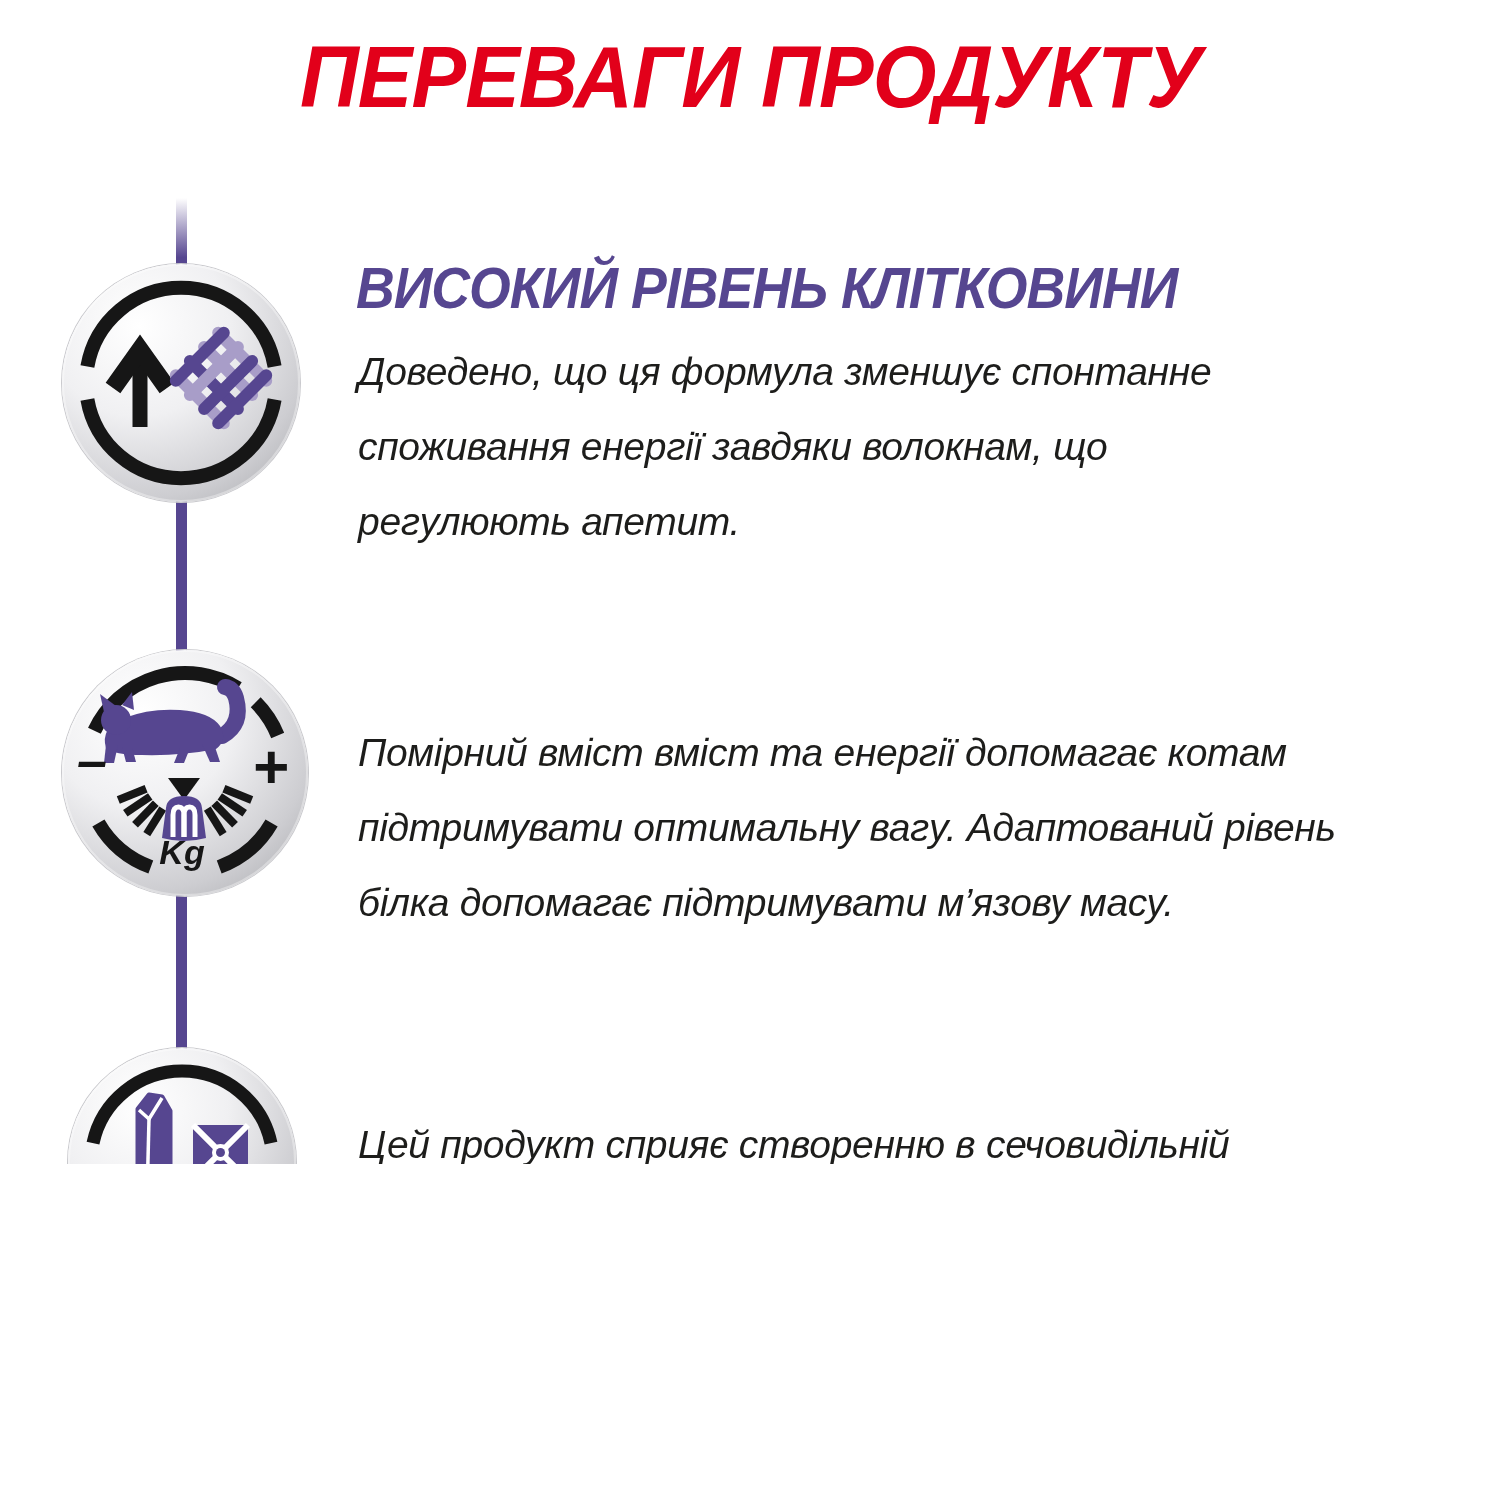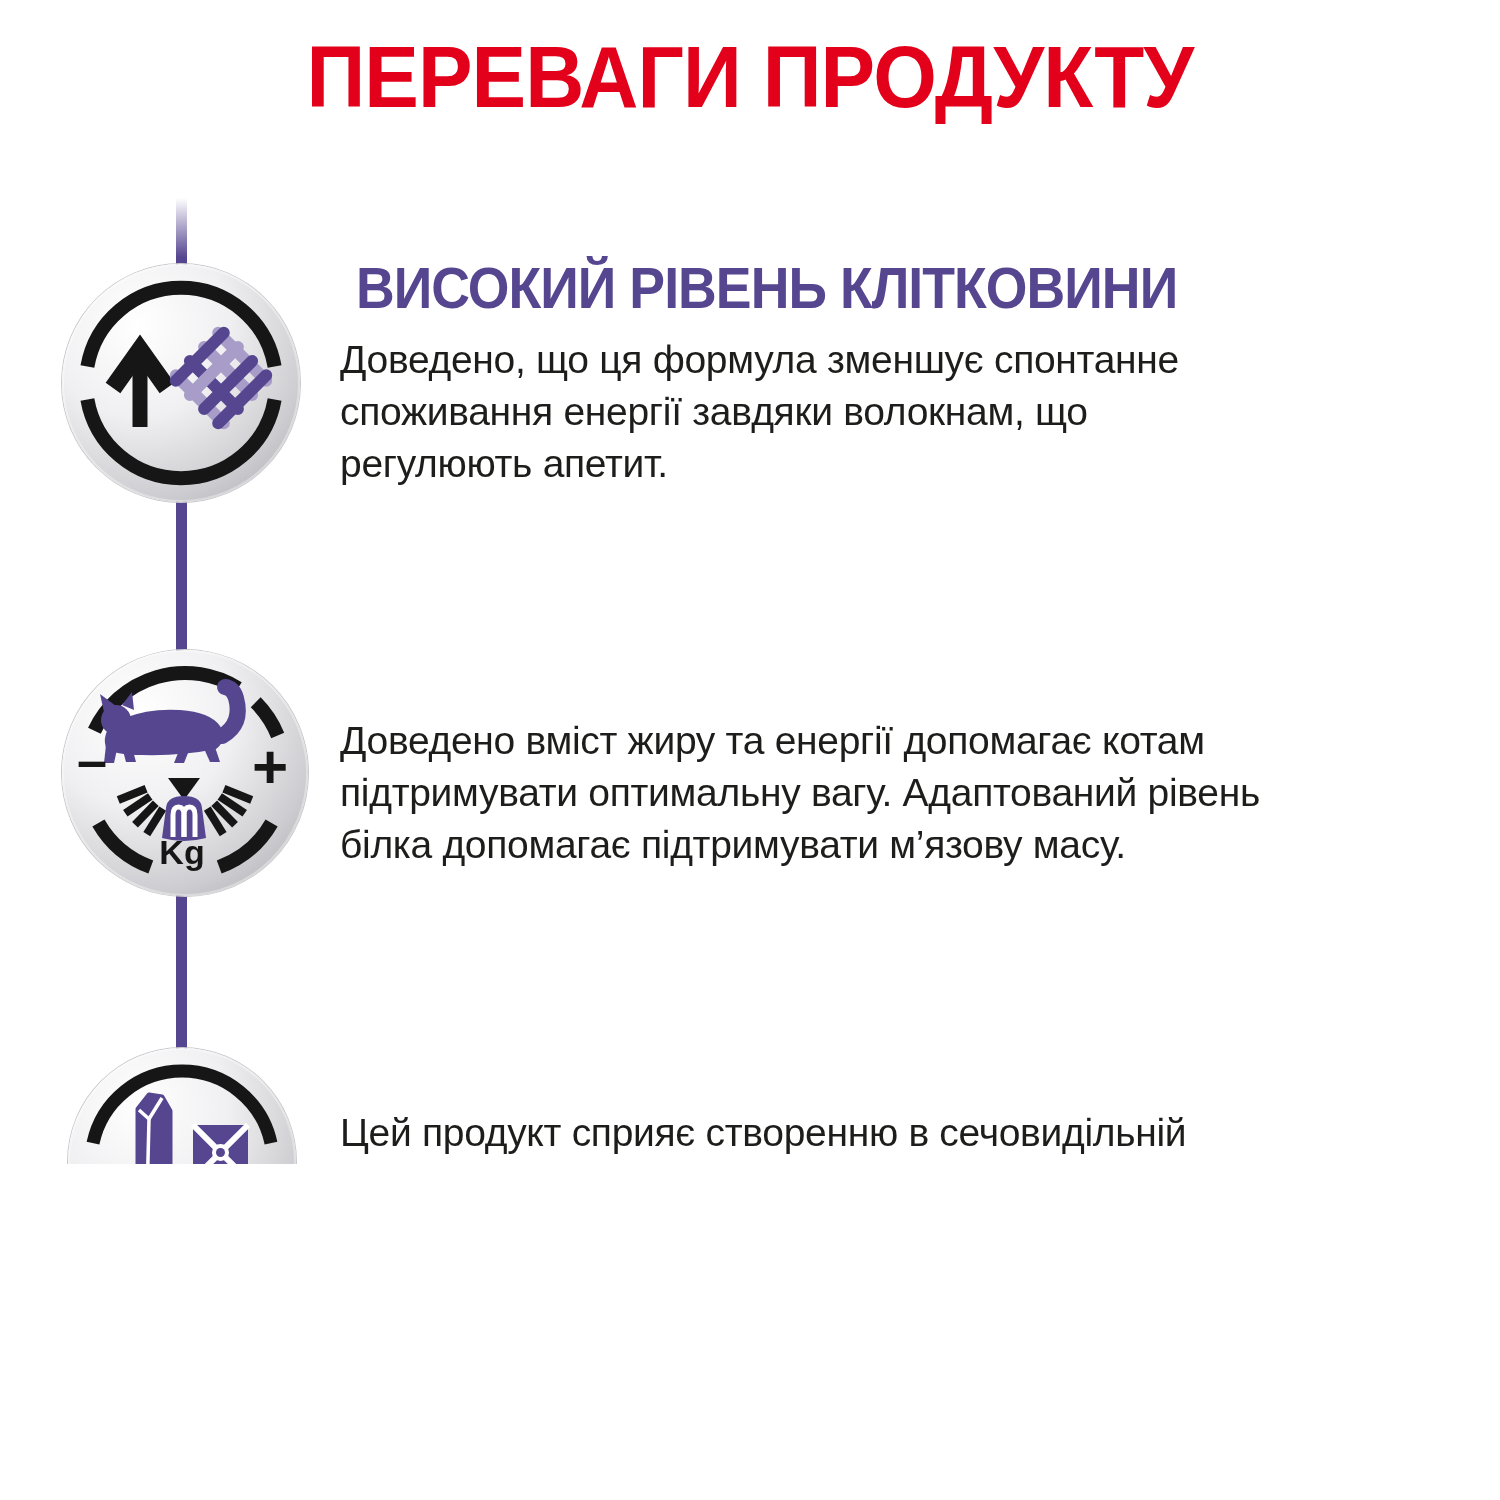--- a/index.html
+++ b/index.html
@@ -1,18 +1,19 @@
 <!DOCTYPE html>
 <html><head>
 <meta charset="utf-8">
 <style>
   html,body{margin:0;padding:0;background:#ffffff;}
   #stage{
     position:relative;width:1500px;height:1164px;background:#ffffff;overflow:hidden;
     font-family:"Liberation Sans","DejaVu Sans",sans-serif;
+    font-style:italic;
   }
   .title{
     position:absolute;top:33px;left:0;width:1500px;text-align:center;
     font-size:88px;font-weight:bold;color:#e2001a;line-height:1;letter-spacing:-1px;white-space:nowrap;
   }
   .title>span{display:inline-block;transform:scaleX(0.93);transform-origin:50% 50%;}
   .vline{position:absolute;left:176px;width:11px;background:#564690;z-index:0;}
   .vline.fade-in{background:linear-gradient(to bottom,rgba(86,70,144,0) 0%,#564690 85%);}
   .vline.fade-out{background:linear-gradient(to bottom,#564690 10%,rgba(86,70,144,0) 100%);}
   .icon-circle{
@@ -20,22 +21,22 @@
     background:radial-gradient(circle at 32% 26%,#ffffff 0%,#f0f0f2 38%,#cdcdd1 72%,#a2a3a7 100%);
     box-shadow:inset 0 0 0 2px rgba(255,255,255,0.35), 0 0 0 1px #c9c9cd;
   }
   .icon-circle svg{position:absolute;left:0;top:0;width:100%;height:100%;}
   .heading{
     position:absolute;left:356px;font-size:57px;font-weight:bold;color:#564690;
     line-height:1;letter-spacing:-1px;white-space:nowrap;
   }
   .heading>span{display:inline-block;transform:scaleX(0.94);transform-origin:0 50%;}
   .body{
-    position:absolute;left:340px;width:1140px;font-size:39px;color:#1d1d1b;
-    line-height:52px;letter-spacing:-0.3px;white-space:pre-line;
+    position:absolute;left:358px;width:1140px;font-size:39px;color:#1d1d1b;
+    line-height:75px;letter-spacing:-0.3px;white-space:pre-line;
   }
   .redline{position:absolute;top:1406px;height:24px;z-index:0;}
   .redline.seg-left{left:0;width:97px;background:#e2001a;}
   .redline.seg-right{left:267px;width:1233px;
     background:linear-gradient(to right,#e2001a 0%,#e2001a 71%,rgba(226,0,26,0) 96%);}
   .crown{position:absolute;left:73px;top:1372px;width:215px;height:112px;z-index:1;}
   svg text{font-family:"Liberation Sans","DejaVu Sans",sans-serif;}
 </style>
 </head>
 <body>
@@ -114,21 +115,21 @@
       <polygon points="106,128 138,128 122,150" fill="#161616"></polygon>
       <path d="M 100 188 L 104 158 Q 105 146 122 146 Q 139 146 140 158 L 144 188 Q 122 194 100 188 Z" fill="#564690"></path>
       <path d="M 111 187 L 111 165 Q 111 157 116.5 157 Q 122 157 122 165 L 122 187" stroke="#ffffff" stroke-width="5" fill="none"></path>
       <path d="M 122 187 L 122 165 Q 122 157 127.5 157 Q 133 157 133 165 L 133 187" stroke="#ffffff" stroke-width="5" fill="none"></path>
 
       <text x="15" y="129" font-size="54" font-weight="bold" fill="#161616">–</text>
       <text x="190" y="138" font-size="62" font-weight="bold" fill="#161616">+</text>
       <text x="120" y="214" font-size="34" font-weight="bold" fill="#161616" text-anchor="middle">Kg</text>
     </svg>
   </div>
-  <div class="body" style="top:715px;">Доведено вміст жиру та енергії допомагає котам
+  <div class="body" style="top:715px;">Помірний вміст вміст та енергії допомагає котам
 підтримувати оптимальну вагу. Адаптований рівень
 білка допомагає підтримувати м’язову масу.</div>
 
   <div class="icon-circle" style="left:68px;top:1048px;width:228px;height:228px;">
     <svg viewBox="0 0 228 228">
       <path d="M 25 95.1 A 91 91 0 0 1 203 95.1" fill="none" stroke="#161616" stroke-width="13"></path>
       <path d="M 25 132.9 A 91 91 0 0 0 203 132.9" fill="none" stroke="#161616" stroke-width="13"></path>
 
       <g>
         <path d="M 70 61 L 81 47 L 94 49 L 102 63 L 102 147 L 91 163 L 78 161 L 70 147 Z" fill="#564690" stroke="#564690" stroke-width="5" stroke-linejoin="round"></path>

